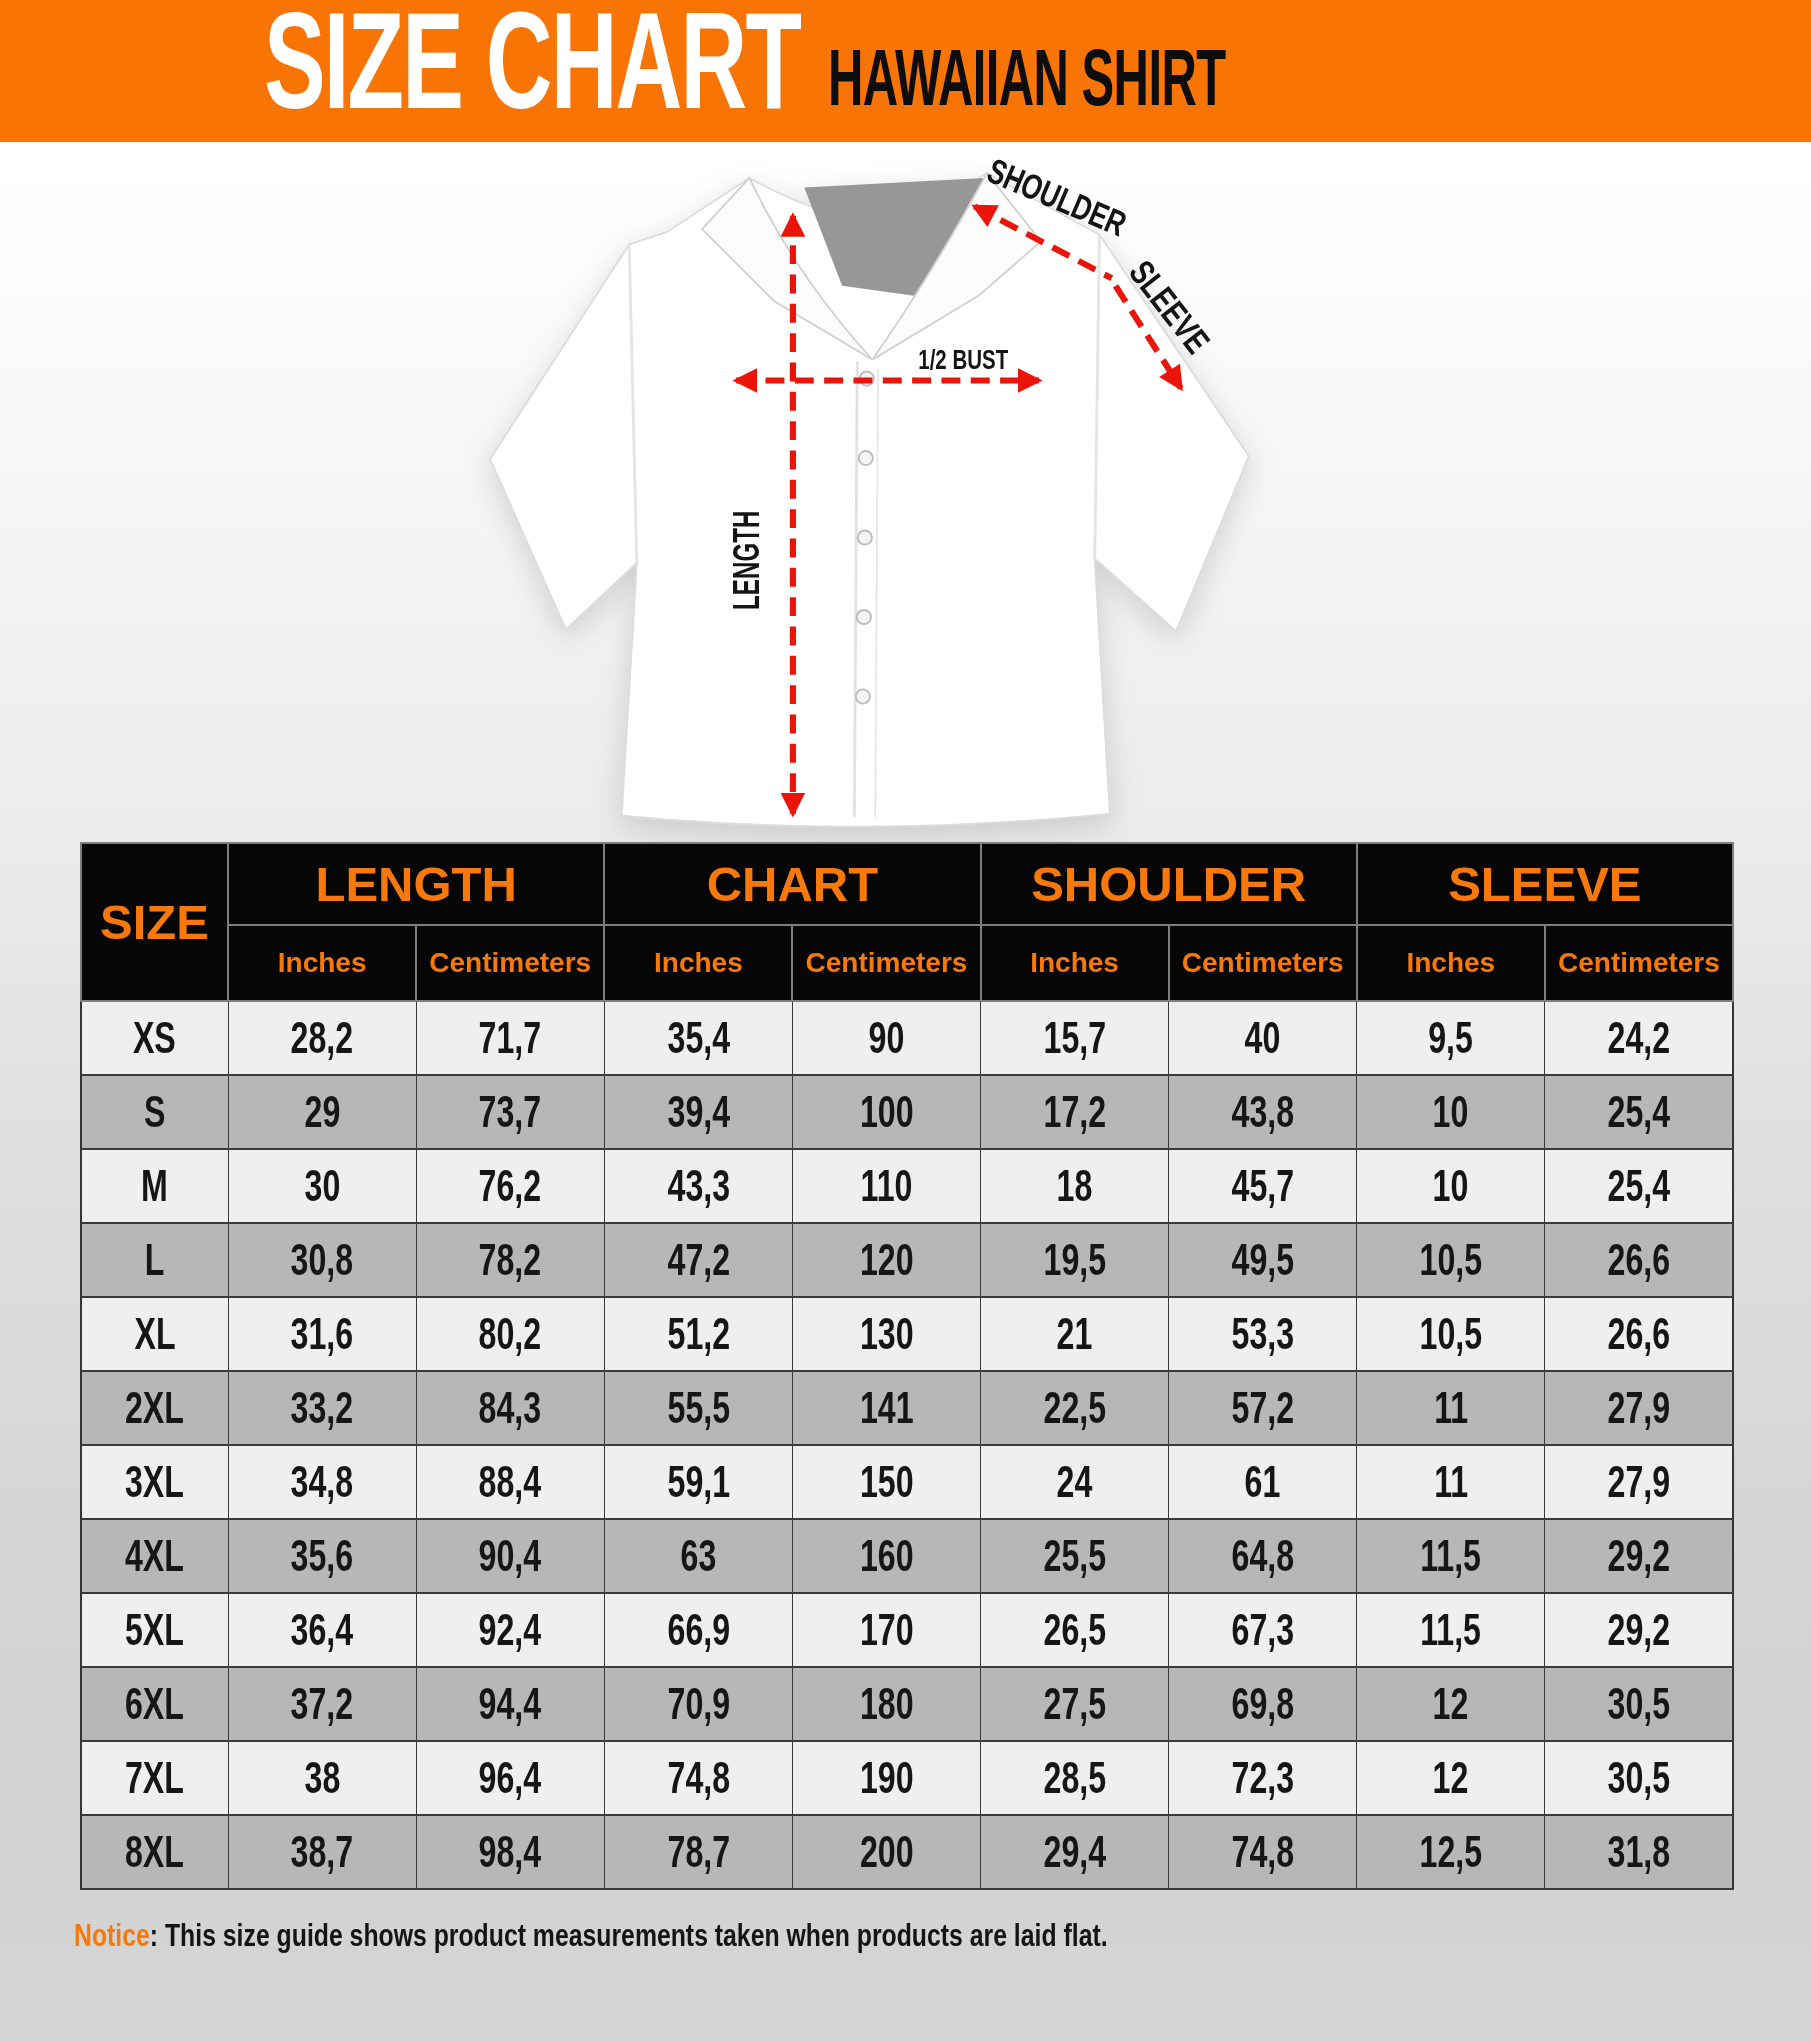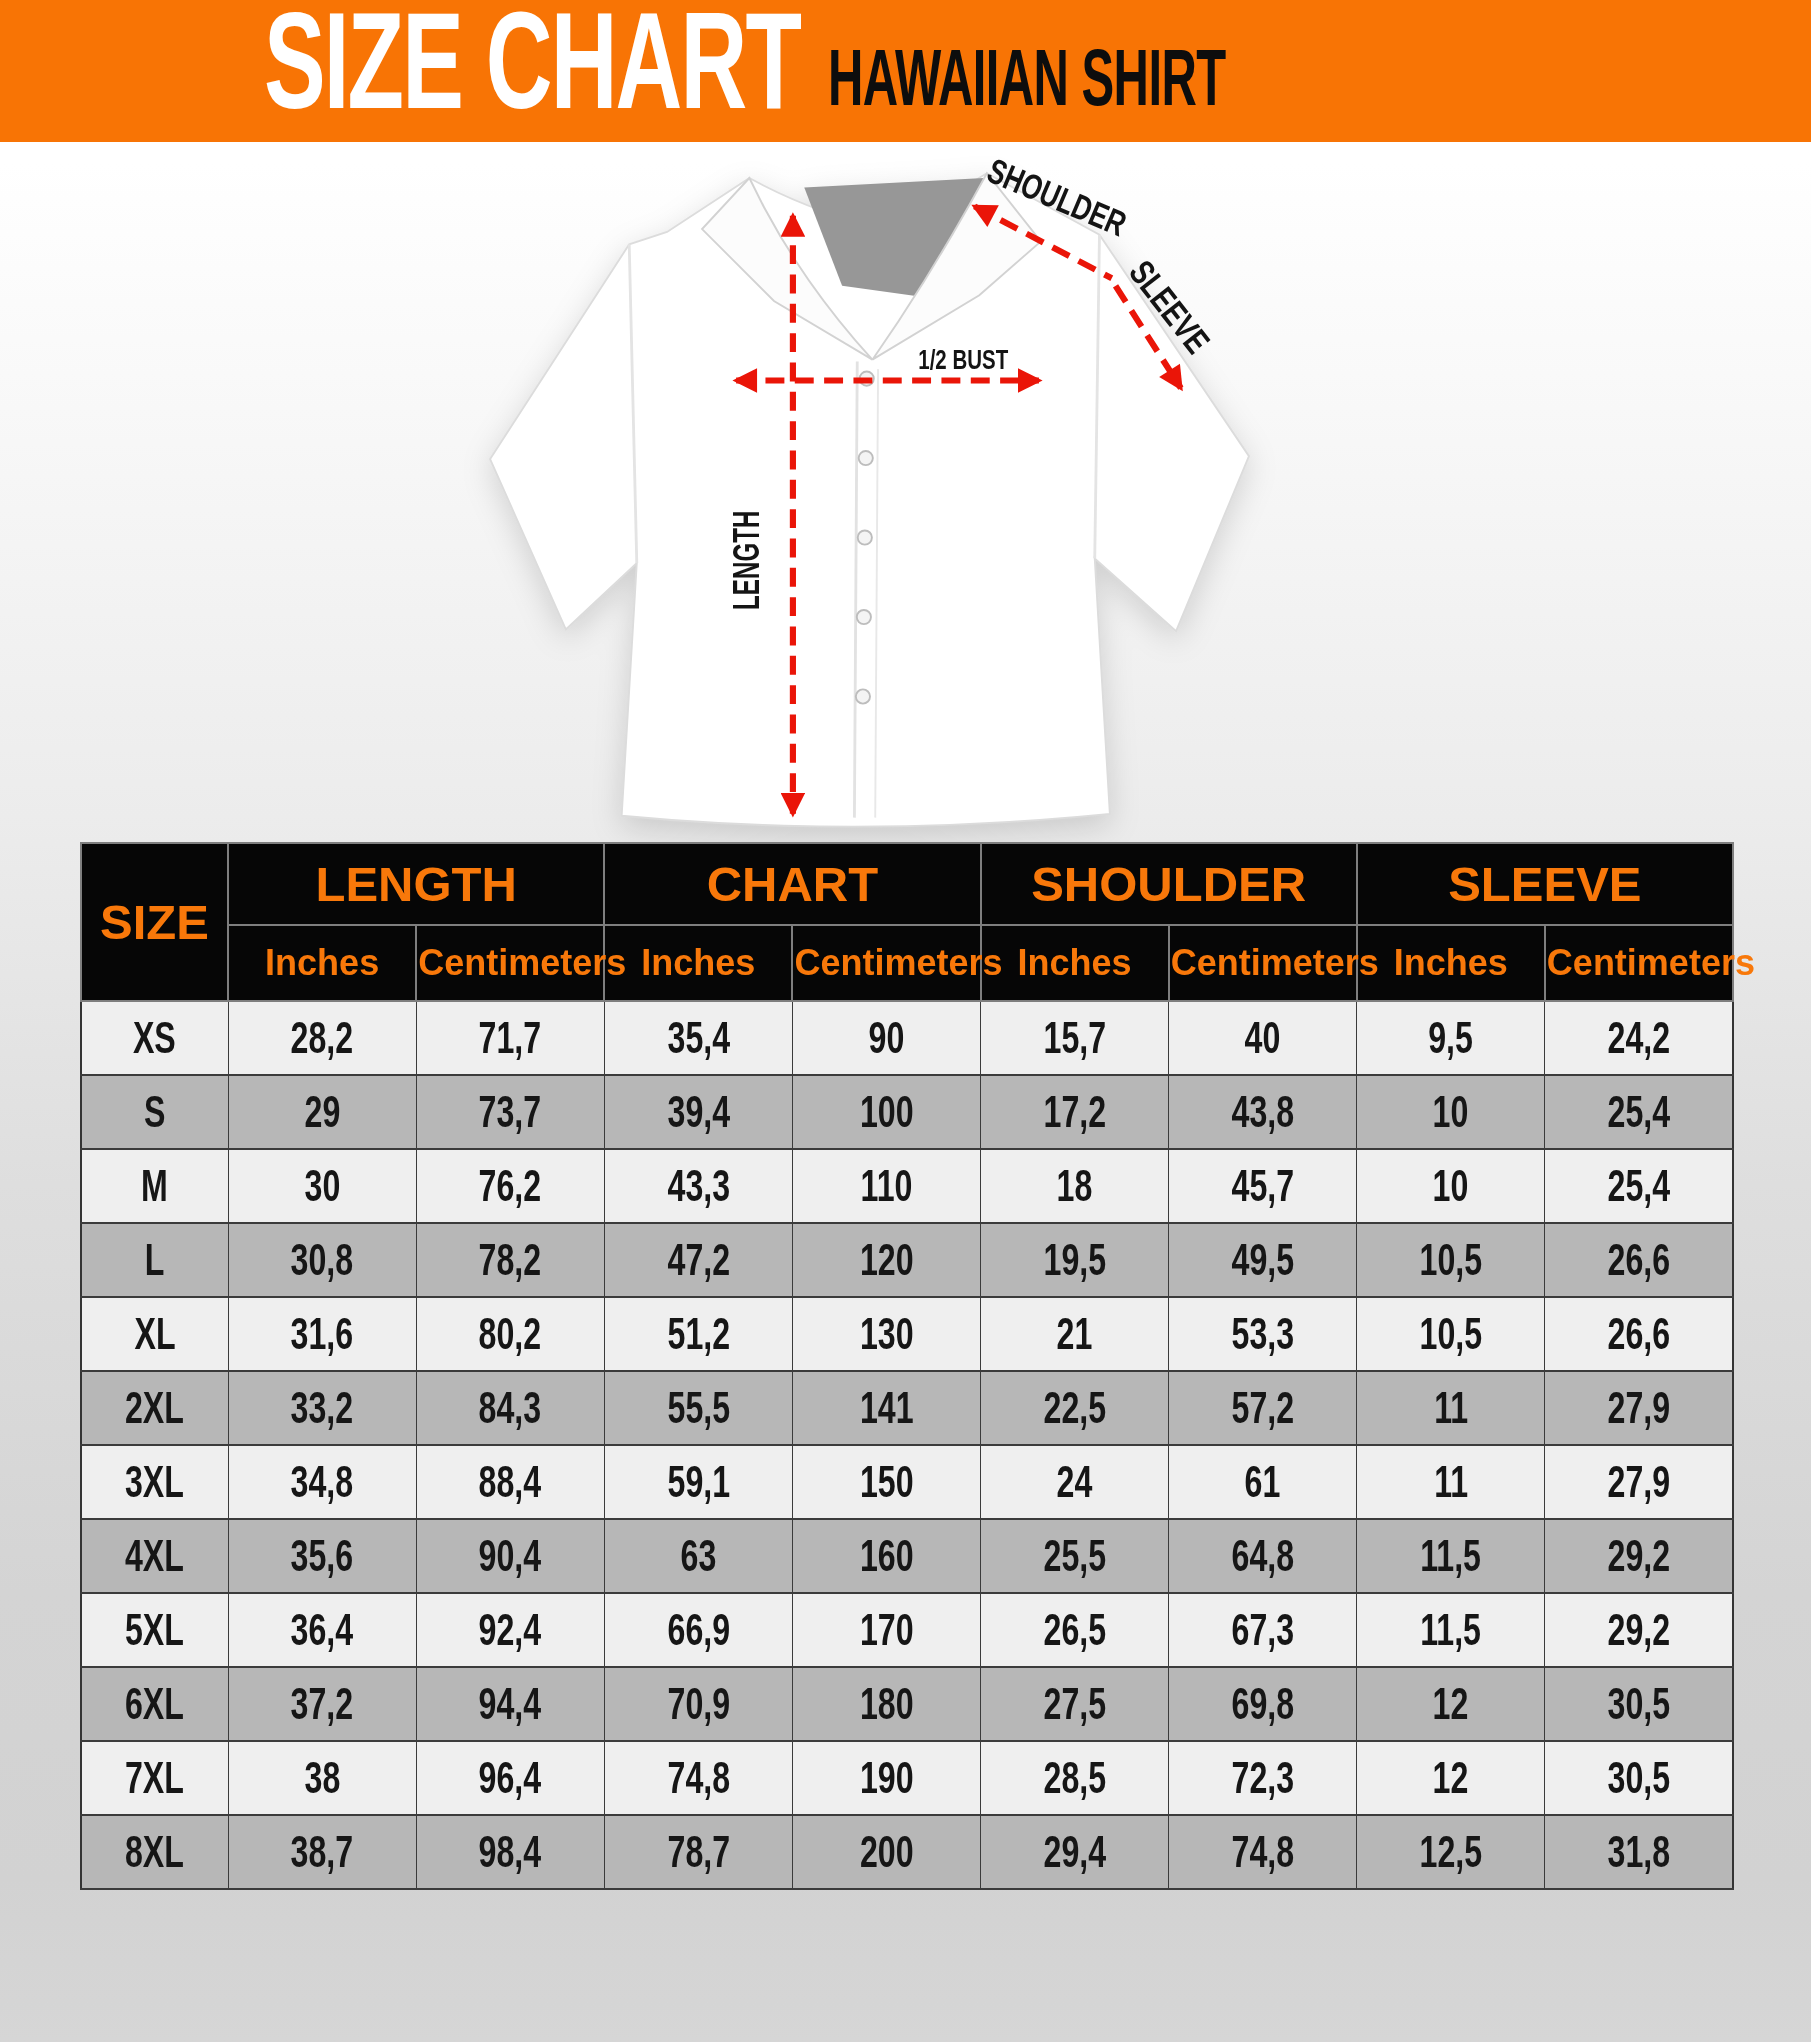--- a/index.html
+++ b/index.html
@@ -34,21 +34,21 @@
   .size-table{
     position:absolute;left:80px;top:842px;width:1654px;
     border-collapse:collapse;table-layout:fixed;
     border:2.8px solid #343434;
   }
   .size-table thead th{
     background:#060606;color:#f8780a;
     border:2.8px solid #7e7e7e;text-align:center;vertical-align:middle;
   }
   .size-table thead .group-row th{height:78px;font-size:49px;font-weight:bold;}
-  .size-table thead .sub-row th{height:72px;font-size:36px;font-weight:bold;}
+  .size-table thead .sub-row th{height:72px;font-size:28px;font-weight:bold;}
   .size-table thead th.size-head{font-size:49px;margin-left:12px;}
   .size-table tbody td{
     border:1.9px solid #3b3b3b;border-top-width:2.8px;border-bottom-width:2.8px;
     height:70px;text-align:center;vertical-align:middle;color:#161616;
   }
   .size-table tbody tr.row-light td{background:#efefef;margin-top:17px;}
   .size-table tbody tr.row-dark td{background:#b7b7b7;}
   .cellval{
     display:inline-block;font-size:44px;font-weight:bold;line-height:1;
     transform:scaleX(0.73);transform-origin:center;white-space:nowrap;
@@ -273,16 +273,21 @@
           <td><span class="cellval">200</span></td>
           <td><span class="cellval">29,4</span></td>
           <td><span class="cellval">74,8</span></td>
           <td><span class="cellval">12,5</span></td>
           <td><span class="cellval">31,8</span></td>
         </tr>
       </tbody>
   </table>
 
   <div class="notice">
+    <div class="notice-line">
+      <span class="cond">
+        <span class="notice-label">Notice</span><span>: This size guide shows product measurements taken when products are laid flat.</span>
+      </span>
+    </div>
   </div>
 
 </div>
 
 
 </body></html>

